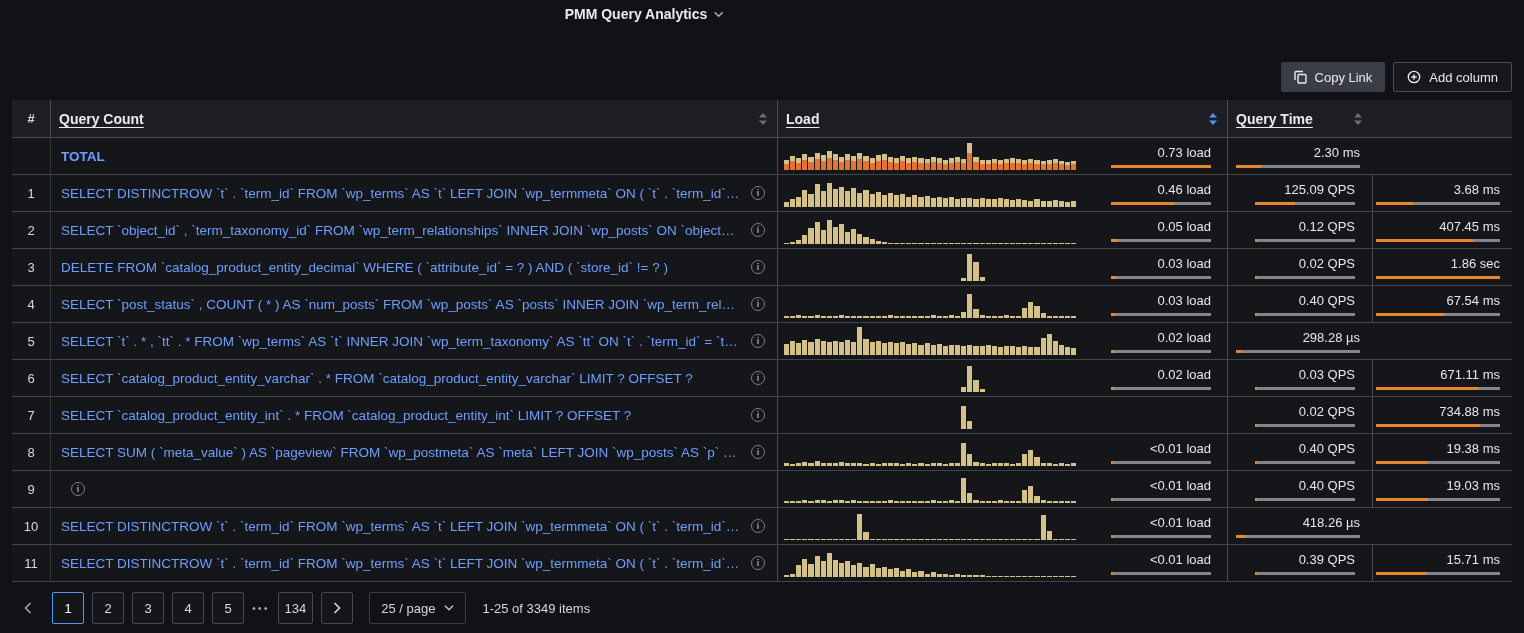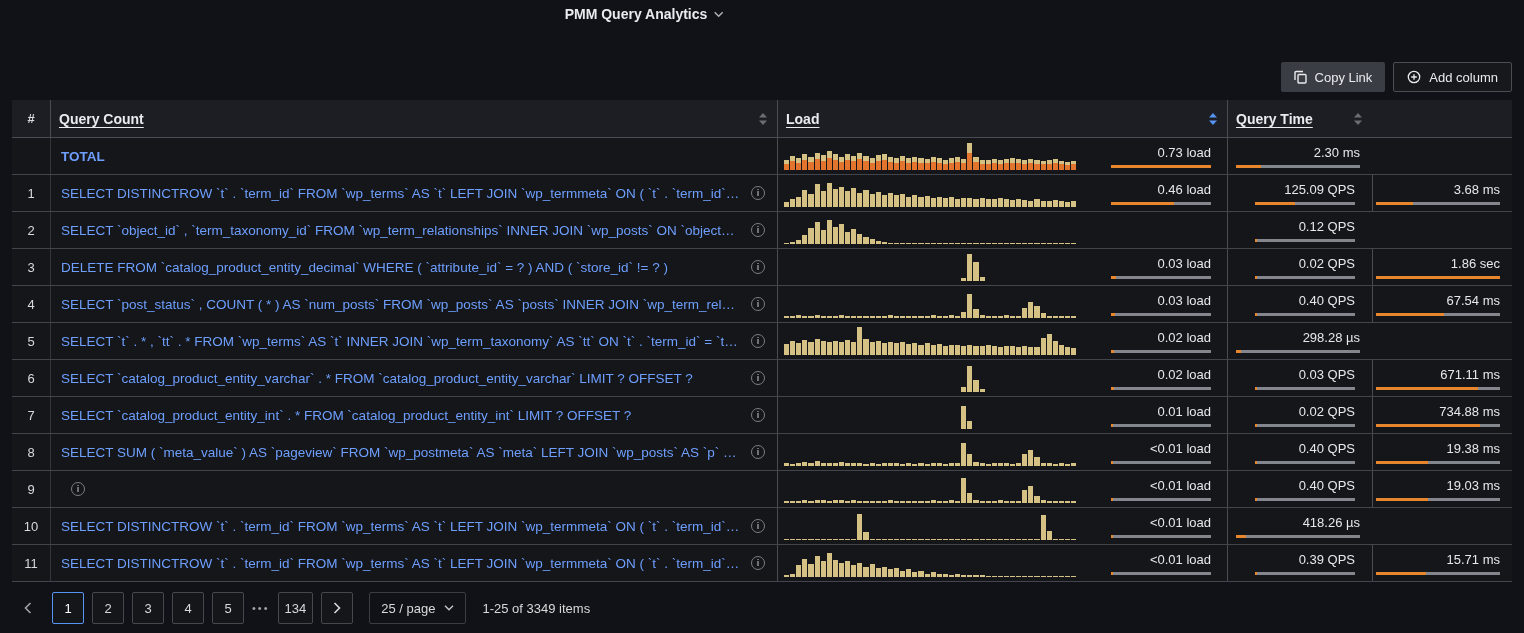--- a/index.html
+++ b/index.html
@@ -380,26 +380,40 @@
               <i style="height: 3%;"></i>
               <i style="height: 2%;"></i>
               <i style="height: 2%;"></i>
               <i style="height: 2%;"></i>
               <i style="height: 2%;"></i>
               <i style="height: 2%;"></i>
               <i style="height: 2%;"></i>
               <i style="height: 2%;"></i>
               <i style="height: 2%;"></i>
             </div>
+      <div class="metric">
+        <span class="mval">0.05 load</span>
+        <div class="mbar">
+                <i style="width: 7%;"></i>
+              </div>
+      </div>
     </div>
     <div class="c-count">
       <div class="metric">
         <span class="mval">0.12 QPS</span>
         <div class="mbar">
                 <i style="width: 1%;"></i>
+              </div>
+      </div>
+    </div>
+    <div class="c-time">
+      <div class="metric">
+        <span class="mval">407.45 ms</span>
+        <div class="mbar">
+                <i style="width: 78%;"></i>
               </div>
       </div>
     </div>
   </div>
 
   <div class="trow">
     <div class="c-num">3</div>
     <div class="c-query">
       <span class="qtext">DELETE FROM `catalog_product_entity_decimal` WHERE ( `attribute_id` = ? ) AND ( `store_id` != ? )</span>
       <span class="info">i</span>
@@ -768,26 +782,20 @@
               <i style="height: 0%;"></i>
               <i style="height: 0%;"></i>
               <i style="height: 0%;"></i>
               <i style="height: 0%;"></i>
               <i style="height: 0%;"></i>
               <i style="height: 0%;"></i>
               <i style="height: 0%;"></i>
               <i style="height: 0%;"></i>
               <i style="height: 0%;"></i>
             </div>
-      <div class="metric">
-        <span class="mval">0.01 load</span>
-        <div class="mbar">
-                <i style="width: 1.4%;"></i>
-              </div>
-      </div>
     </div>
     <div class="c-count">
       <div class="metric">
         <span class="mval">0.02 QPS</span>
         <div class="mbar">
                 <i style="width: 0.6%;"></i>
               </div>
       </div>
     </div>
     <div class="c-time">

